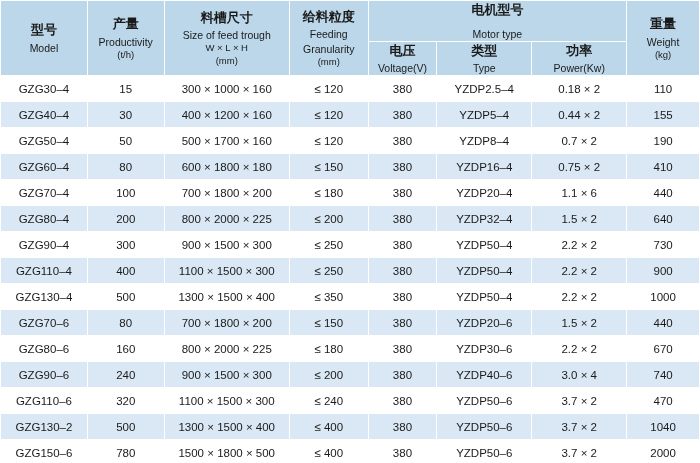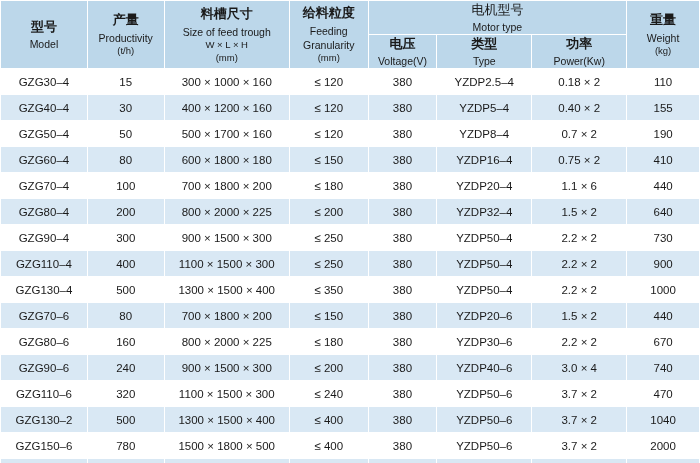--- a/index.html
+++ b/index.html
@@ -59,27 +59,27 @@
   .col-model { width: 86px; }
   .col-prod { width: 76px; }
   .col-trough { width: 124px; }
   .col-gran { width: 78px; }
   .col-volt { width: 68px; }
   .col-type { width: 94px; }
   .col-power { width: 94px; }
   .col-weight { width: 72px; }
   .motor-group {
     font-size: 13px;
-    font-weight: normal;
+    font-weight: bold;
     display: block;
   }
   .motor-group-en {
     font-size: 10.5px;
     display: block;
-    margin-top: 1px;
+    margin-top: 8px;
   }
 </style>
 </head>
 <body>
 
 <table id="spec-table">
   <colgroup>
     <col class="col-model">
     <col class="col-prod">
     <col class="col-trough">
@@ -147,21 +147,21 @@
         <td>0.18 × 2</td>
         <td>110</td>
       </tr>
       <tr class="even">
         <td>GZG40–4</td>
         <td>30</td>
         <td>400 × 1200 × 160</td>
         <td>≤ 120</td>
         <td>380</td>
         <td>YZDP5–4</td>
-        <td>0.40 × 2</td>
+        <td>0.44 × 2</td>
         <td>155</td>
       </tr>
       <tr class="odd">
         <td>GZG50–4</td>
         <td>50</td>
         <td>500 × 1700 × 160</td>
         <td>≤ 120</td>
         <td>380</td>
         <td>YZDP8–4</td>
         <td>0.7 × 2</td>

